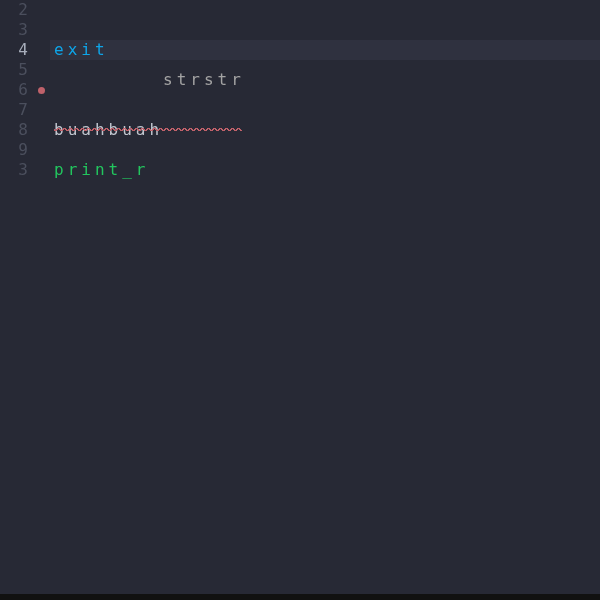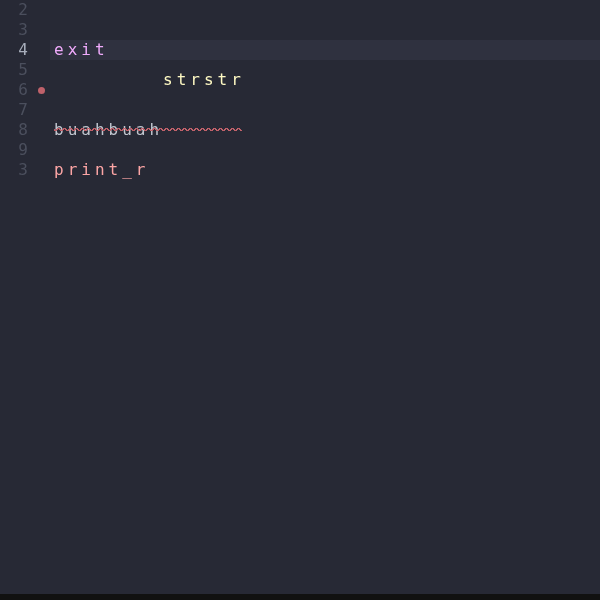--- a/index.html
+++ b/index.html
@@ -64,24 +64,24 @@
     padding-left: 4px;
   }
   .line.current .gutter {
     color: #a7adba;
   }
   .line.current .marker,
   .line.current .content {
     background: #2f313f;
   }
   
-  .tok-exit   { color: #f0abfc; letter-spacing: 4px; }
-  .tok-strstr { color: #fef9c3; letter-spacing: 4px; position: relative; display:inline-block;}
+  .tok-exit   { color: #0ea5e9; letter-spacing: 4px; }
+  .tok-strstr { color: #a3a3a3; letter-spacing: 4px; position: relative; display:inline-block;}
   .tok-buah   { color: #c0c5ce; letter-spacing: 4px; }
-  .tok-print  { color: #fca5a5; letter-spacing: 4px; }
+  .tok-print  { color: #22c55e; letter-spacing: 4px; }
   .squiggle {
     position: absolute;
     left: 0;
     right: 3px;
     bottom: -1px;
     height: 3px;
     background-image: linear-gradient(135deg, transparent 0 35%, #bf616a 35% 65%, transparent 65% 100%),
                       linear-gradient(45deg,  transparent 0 35%, #bf616a 35% 65%, transparent 65% 100%);
     background-size: 6px 3px, 6px 3px;
     background-position: 0 0, 3px 0;

